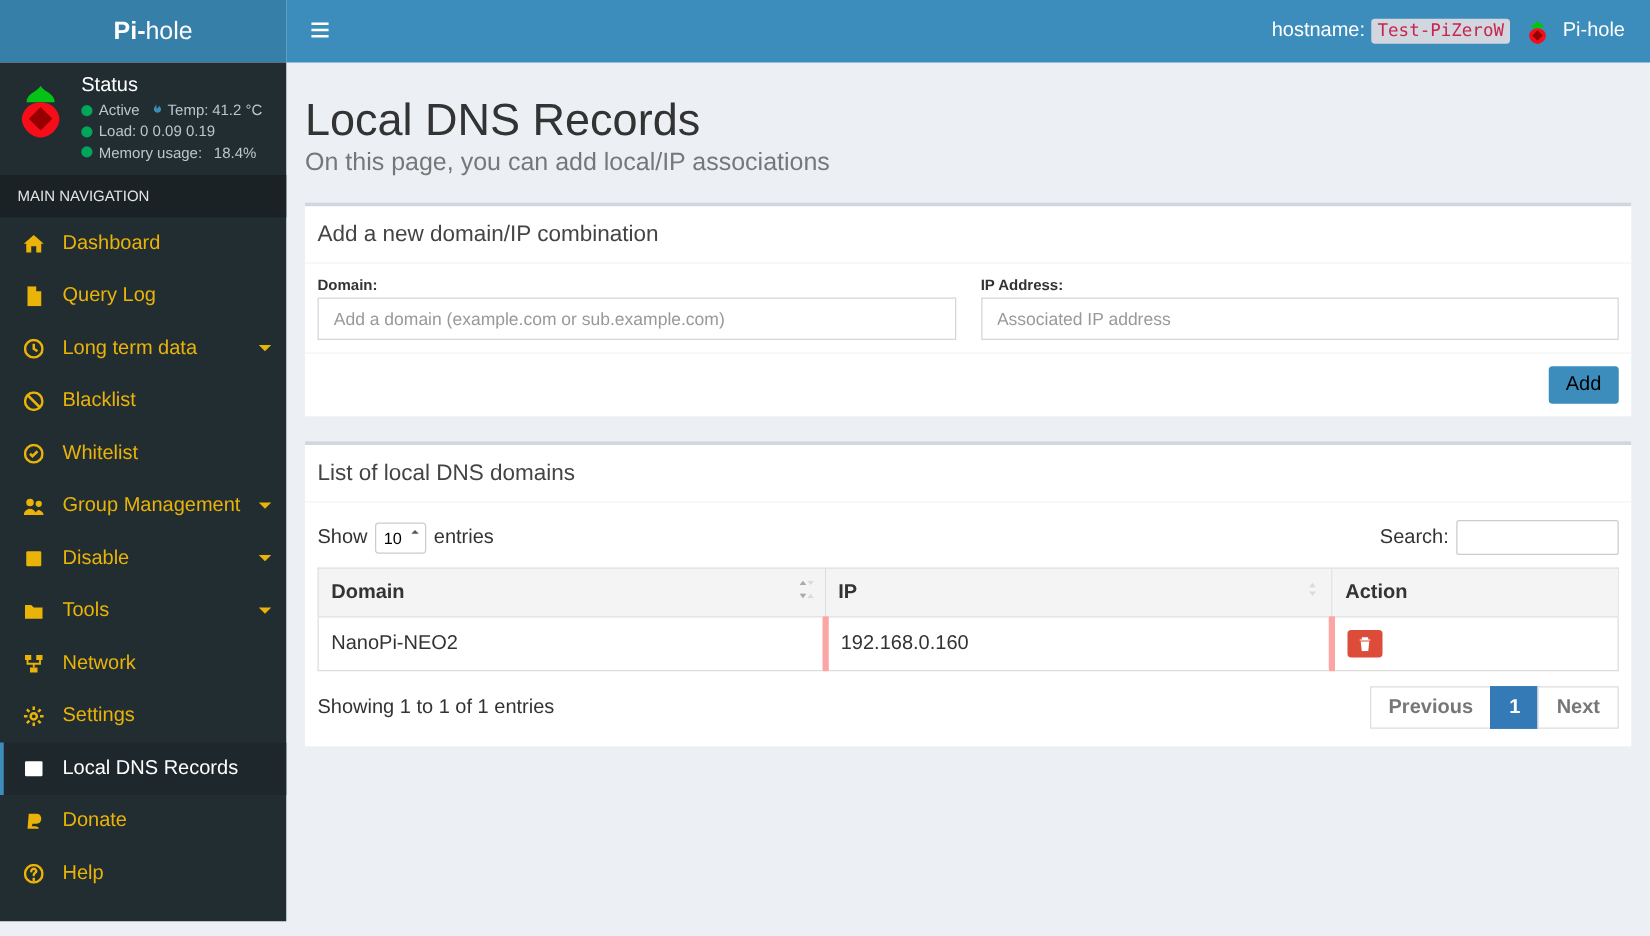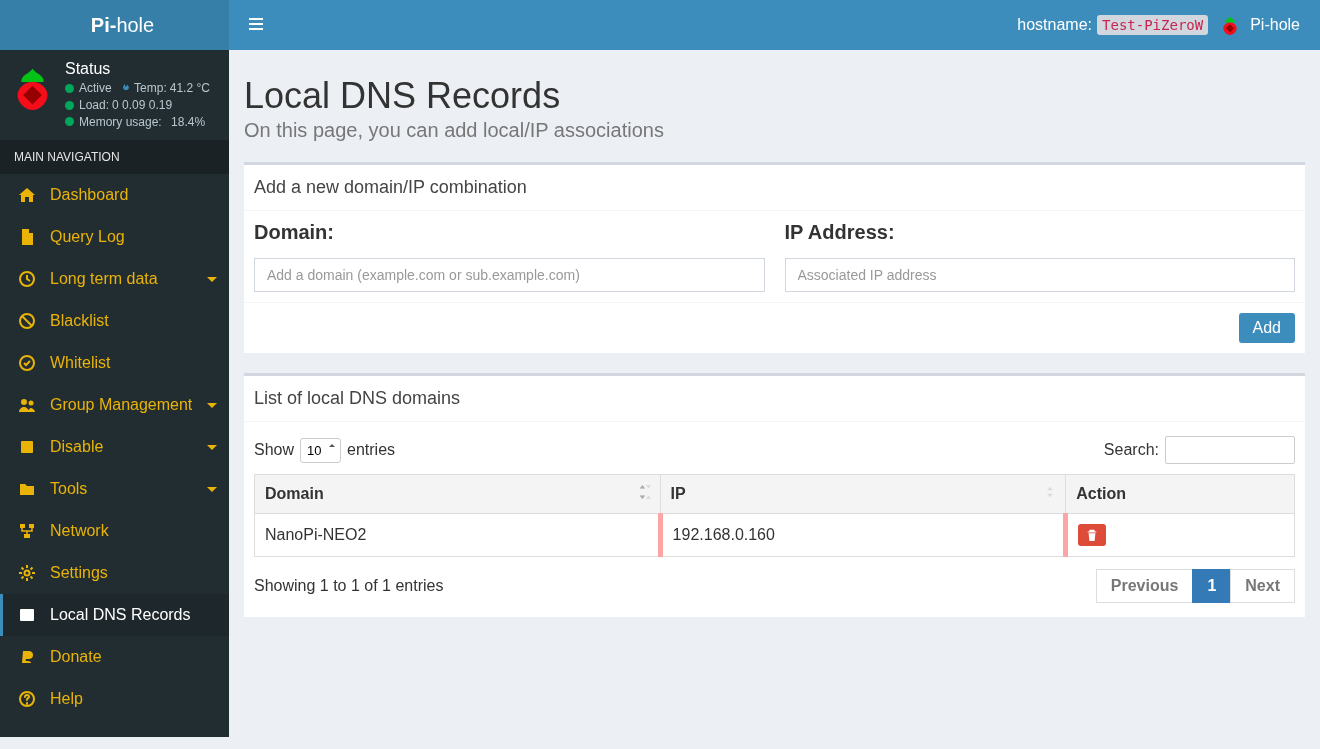--- a/index.html
+++ b/index.html
@@ -133,21 +133,21 @@
     padding: 12px 10px;
     border-bottom: 1px solid #f4f4f4;
     font-size: 18px;
     color:#444;
   }
   .box-body { padding: 10px; }
   .box-footer { border-top: 1px solid #f4f4f4; padding:10px; display:flex; justify-content:flex-end;}
 
   .form-row { display: flex; gap: 20px; }
   .form-group { flex: 1; }
-  .form-label { font-weight: 700; display:block; margin-bottom: 14px; font-size:20px;}
+  .form-label { font-weight: 700; display:block; margin-bottom: 3px; font-size:12px;}
   .form-control {
     width: 100%;
     height: 34px;
     padding: 6px 12px;
     border: 1px solid #d2d6de;
     font-size: 14px;
     color:#555;
     background:#fff;
   }
   .form-control::placeholder { color:#999; }
@@ -155,21 +155,21 @@
   .btn {
     display:inline-flex;
     align-items:center;
     justify-content:center;
     padding: 6px 14px;
     font-size: 16px;
     border: none;
     cursor:pointer;
     border-radius:3px;
   }
-  .btn-primary { background:#3c8dbc; color:#ffffff; }
+  .btn-primary { background:#3c8dbc; color:#000000; }
   .btn-danger { background:#dd4b39; color:#fff; padding:5px 8px;}
   .btn-danger svg { width:12px; height:12px; fill:#fff;}
 
   
   .dt-top { display:flex; align-items:center; padding: 4px 0 10px; font-size:16px;}
   .dt-length { display:flex; align-items:center; gap:6px;}
   .dt-length select {
     border:1px solid #ccc;
     padding: 4px 18px 4px 6px;
     font-size:13px;

